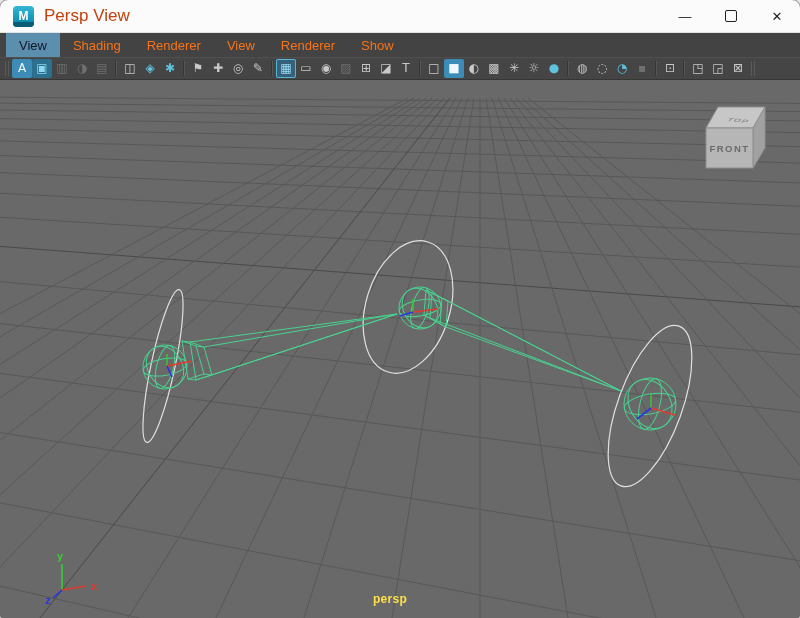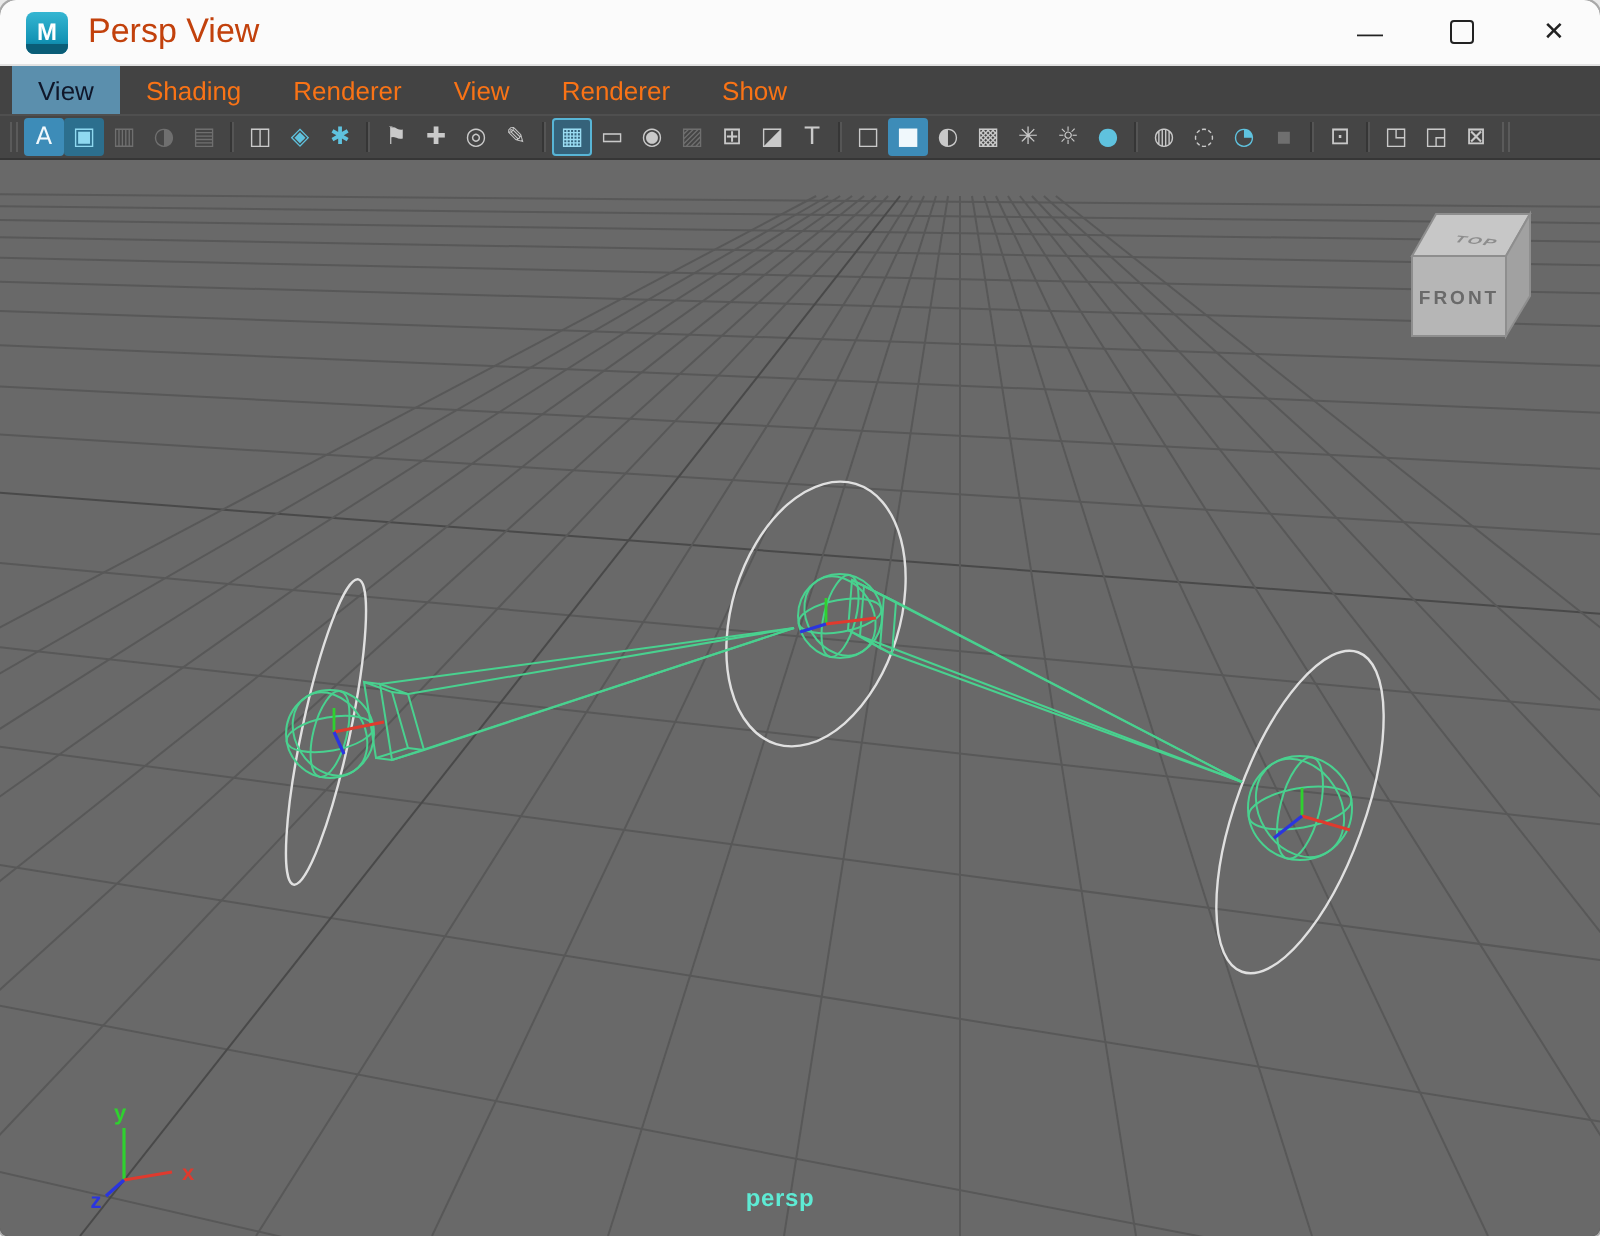--- a/index.html
+++ b/index.html
@@ -27,21 +27,21 @@
   .ic-normal{color:#c9c9c9;} .ic-teal{color:#5fc2de;} .ic-disabled{color:#6f6f6f;}
   .ic-active{background:#3d8cb8;color:#f0f8fc;}
   .ic-teal-active{background:#2c6f8e;color:#8fd9f0;}
   .ic-active-box{background:#35627a;color:#9adcf2;box-shadow:inset 0 0 0 1px #58b5d6;}
   .tb-sep{width:0;height:15px;border-left:1px solid #363636;border-right:1px solid #555;margin:0 3px;flex:0 0 auto;}
   .tb-grip{width:2px;height:15px;border-left:1px solid #5a5a5a;border-right:1px solid #5a5a5a;margin:0 3px;flex:0 0 auto;}
   
   .viewport{position:relative;width:800px;height:538px;background:#696969;overflow:hidden;padding-left:40px;}
   .viewport svg{position:absolute;left:0;top:0;}
   .persp-label{position:absolute;left:390px;bottom:12px;transform:translateX(-50%);
-               color:#5eead4;font-weight:bold;font-size:12px;letter-spacing:.3px;}
+               color:#fde047;font-weight:bold;font-size:12px;letter-spacing:.3px;}
   svg text{font-family:"Liberation Sans","DejaVu Sans",sans-serif;}
 </style>
 </head>
 <body>
 
 <div class="window">
 
   <div class="titlebar">
     <div class="app-icon">
       <span>M</span>

